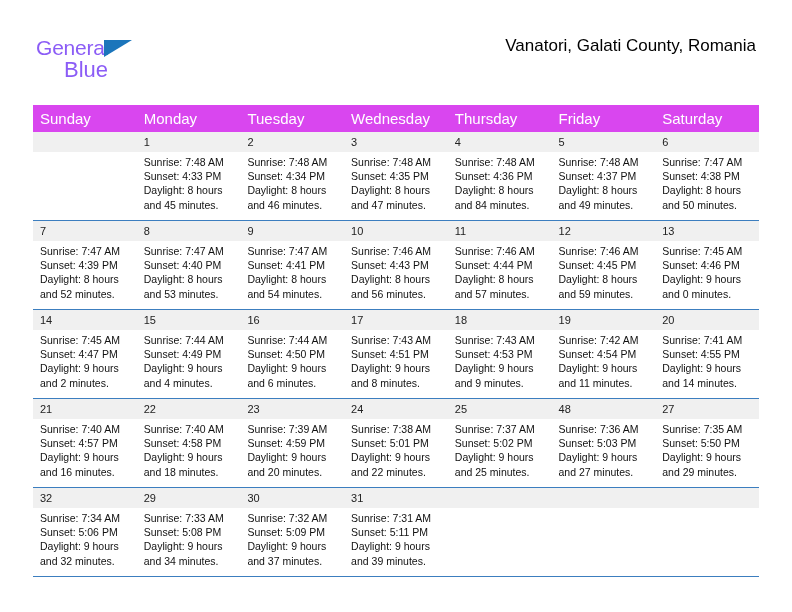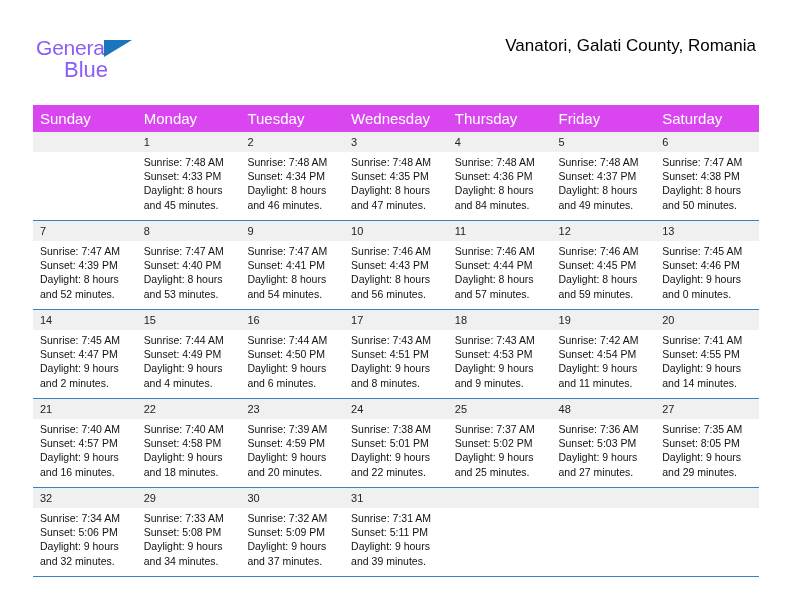--- a/index.html
+++ b/index.html
@@ -473,21 +473,21 @@
                 <div>Daylight: 9 hours</div>
                 <div>and 27 minutes.</div>
               </div>
             </div>
           </td>
           <td>
             <div class="cell-inner">
               <div class="daynum">27</div>
               <div class="details">
                 <div>Sunrise: 7:35 AM</div>
-                <div>Sunset: 8:05 PM</div>
+                <div>Sunset: 5:50 PM</div>
                 <div>Daylight: 9 hours</div>
                 <div>and 29 minutes.</div>
               </div>
             </div>
           </td>
         </tr>
         <tr class="week-row">
           <td>
             <div class="cell-inner">
               <div class="daynum">32</div>

